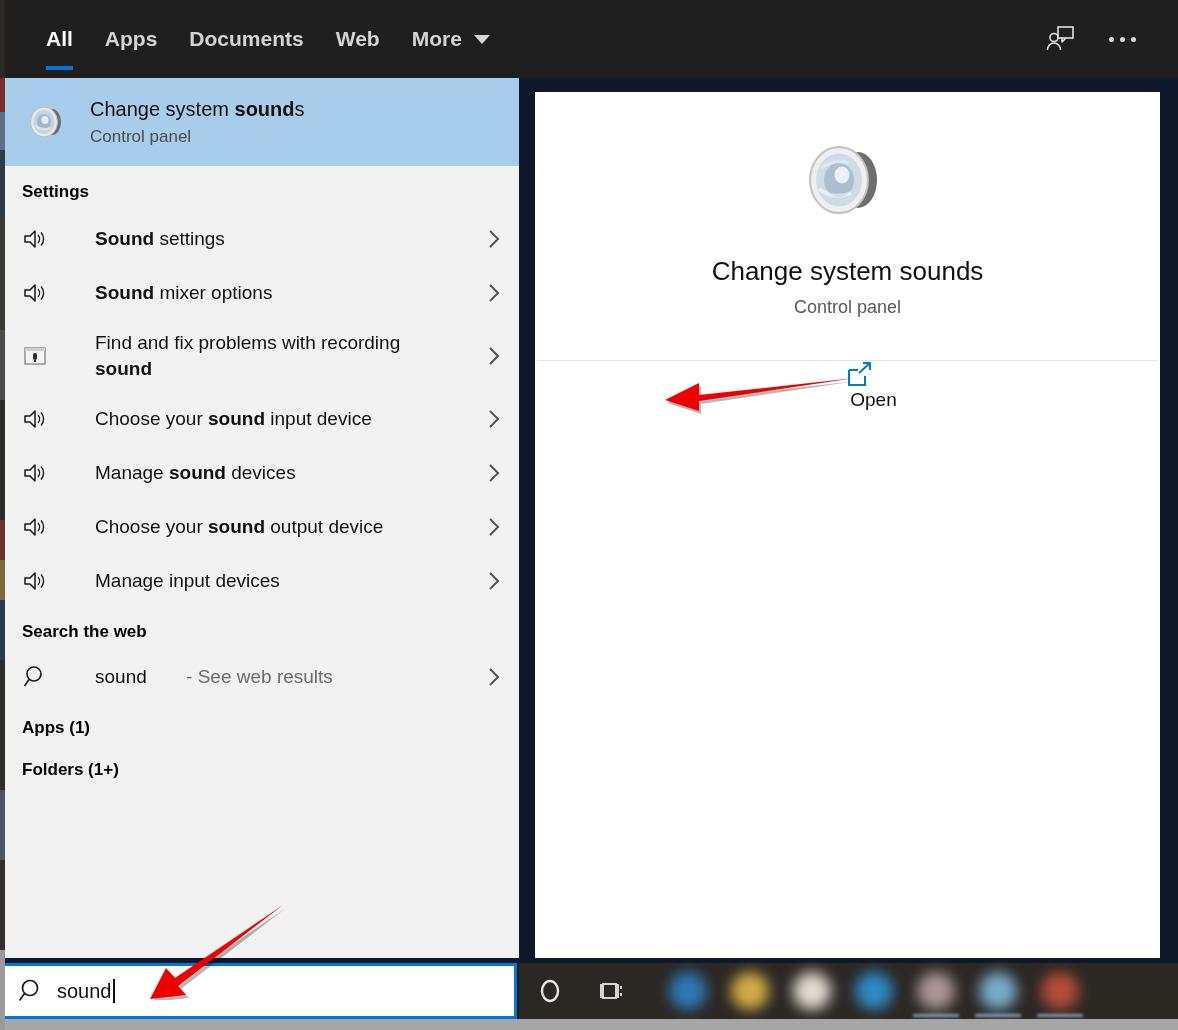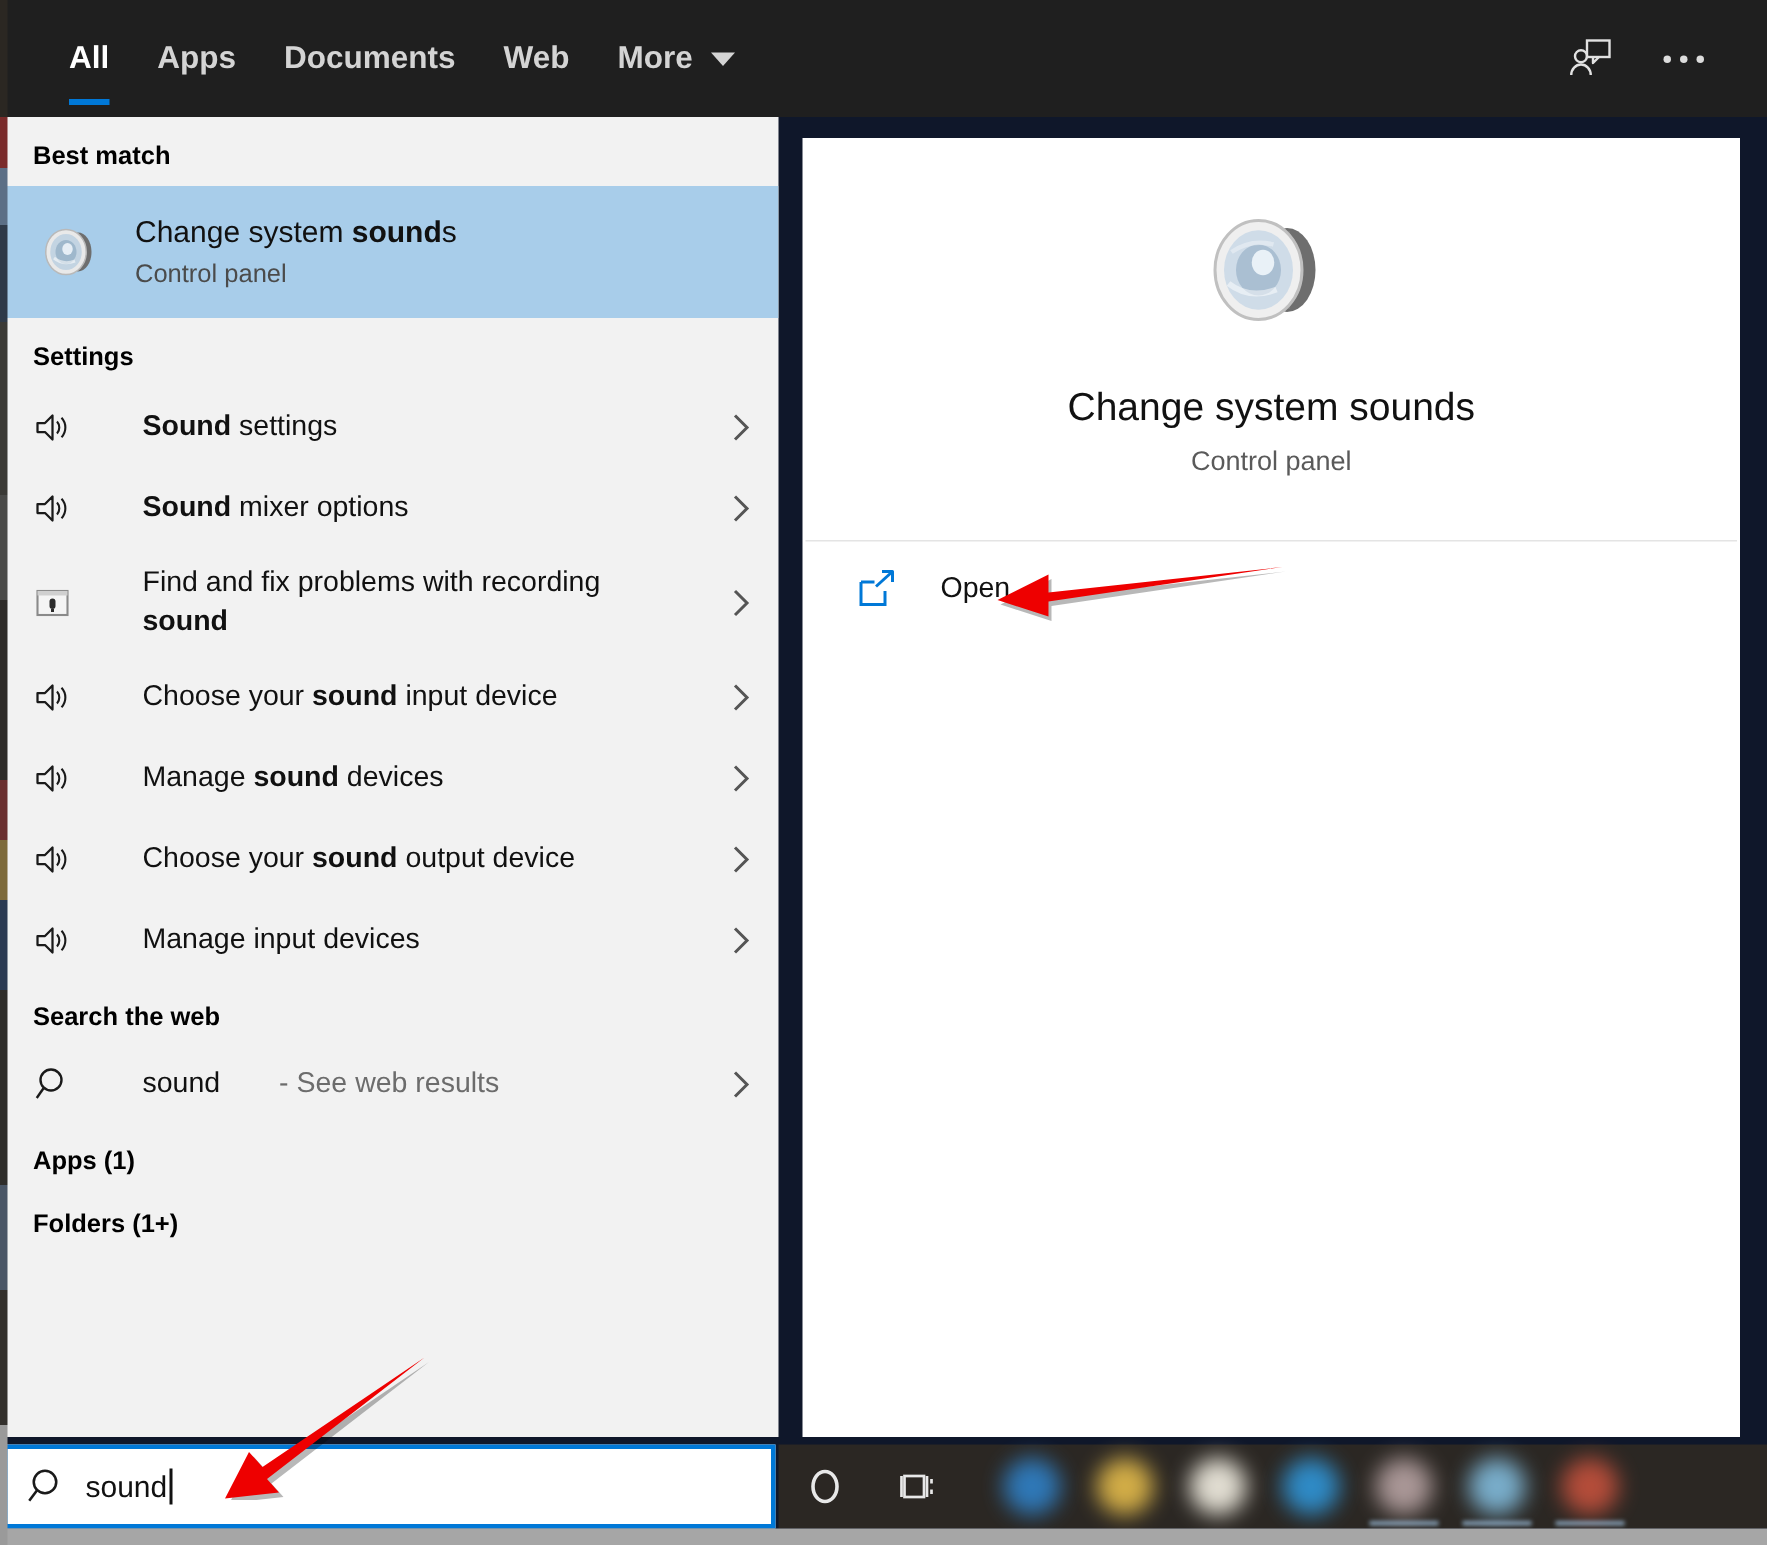--- a/index.html
+++ b/index.html
@@ -240,20 +240,21 @@
     height: 1px;
     background: #e4e4e4;
     margin: 0 2px;
   }
   .pv-action {
     display: flex;
     align-items: center;
     height: 64px;
     padding-left: 36px;
     cursor: default;
+    flex-direction: column;
   }
   .pv-action .ico {
     width: 40px; min-width: 40px;
     display: flex; align-items: center;
     color: #0078d7;
   }
   .pv-action .lbl {
     font-size: 19px;
     color: #111;
     margin-left: 16px;
@@ -397,21 +398,20 @@
           <i></i>
             <i></i>
             <i></i>
         </span>
       </div>
     </div>
   </div>
 
   <div class="results">
 
-    <div class="section-head">Best match</div>
 
     <div class="bestmatch">
       <div class="bm-icon">
         <svg width="46" height="46" viewBox="0 0 46 46">
           <ellipse cx="27" cy="23" rx="9" ry="13" fill="#6e6e6e"></ellipse>
           <path d="M20 11 L28 12 L28 34 L20 35 Z" fill="#808080"></path>
           <ellipse cx="19" cy="23" rx="13.5" ry="15" fill="#e9e9e9" stroke="#b9b9b9" stroke-width="1"></ellipse>
           <ellipse cx="19" cy="23" rx="10.5" ry="12" fill="#c3d4e2"></ellipse>
           <ellipse cx="19" cy="23" rx="7" ry="8" fill="#9fb8cc"></ellipse>
           <ellipse cx="20" cy="21" rx="3.5" ry="4" fill="#e6eef5"></ellipse>

